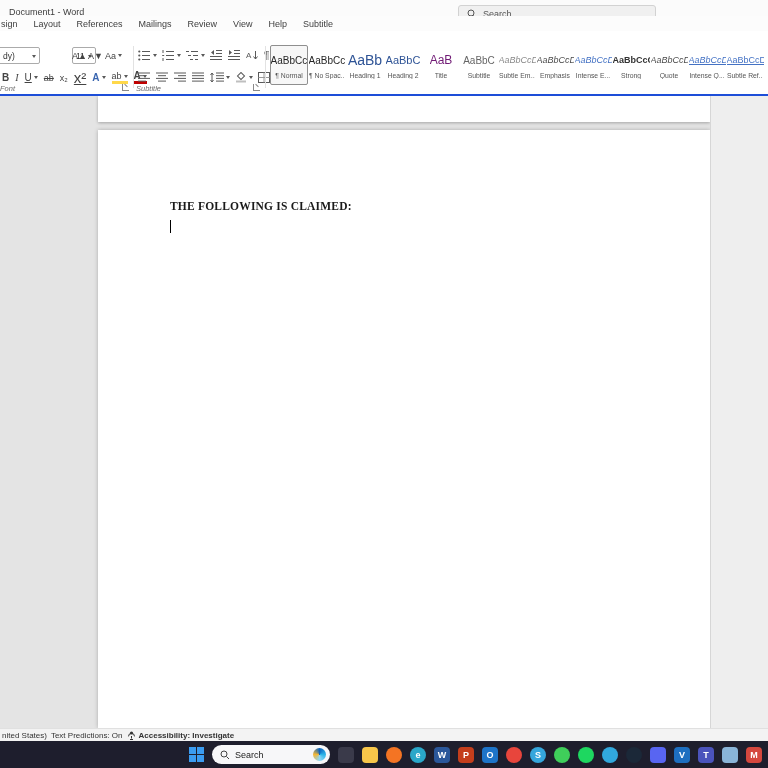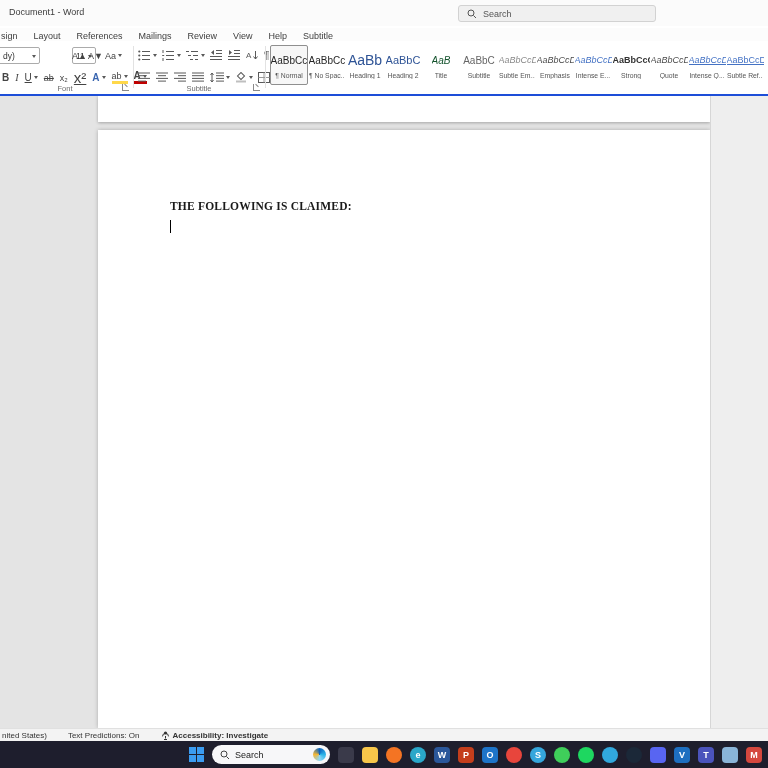--- a/index.html
+++ b/index.html
@@ -8,29 +8,29 @@
           font-family:"Liberation Sans",sans-serif;color:#444;background:#fff;}
 
   
   .titlebar{position:absolute;left:0;top:0;width:768px;height:26px;background:#fbfbfb;}
   .win-title{position:absolute;left:9px;top:7px;font-size:9px;color:#3d3d3d;white-space:nowrap;}
   .tb-search{position:absolute;left:458px;top:5px;width:198px;height:17px;background:#f0f0f0;
              border:1px solid #d2d2d2;border-radius:3px;display:flex;align-items:center;
              padding:0 8px;gap:6px;font-size:9px;color:#555;}
 
   
-  .tabrow{position:absolute;left:0;top:28px;width:768px;height:15px;background:#fcfcfc;
+  .tabrow{position:absolute;left:0;top:16px;width:768px;height:15px;background:#fcfcfc;
           display:flex;align-items:center;gap:16px;font-size:9px;color:#404040;padding-left:1px;}
   .tab{cursor:default;white-space:nowrap;}
 
   
   .ribbon{position:absolute;left:0;top:41px;width:768px;height:55px;background:#fff;
           border-bottom:2px solid #1d4ed8;font-size:9px;}
   .vsep{position:absolute;top:5px;height:42px;width:1px;background:#e2e2e2;}
-  .grp-label{position:absolute;bottom:1px;text-align:center;font-size:7.5px;color:#6b6b6b;}
+  .grp-label{position:absolute;bottom:1px;text-align:left;font-size:7.5px;color:#6b6b6b;font-style:italic;}
   .dlg{position:absolute;bottom:3px;width:7px;height:7px;border-left:1px solid #8a8a8a;
        border-bottom:1px solid #8a8a8a;}
   .dlg::after{content:"";position:absolute;left:1px;top:1px;width:4px;height:1px;
               background:#8a8a8a;transform:rotate(45deg);}
   .chev{display:inline-block;width:0;height:0;border-left:2.5px solid transparent;
         border-right:2.5px solid transparent;border-top:3px solid #595959;margin-left:2px;}
   .rbtn{display:flex;align-items:center;justify-content:center;color:#444;cursor:default;}
 
   
   .combo{position:absolute;height:17px;border:1px solid #ababab;border-radius:2px;background:#fff;}
@@ -53,21 +53,21 @@
 
   
   .styles-row{position:absolute;left:270px;top:4px;display:flex;}
   .sg-item{width:38px;height:40px;display:flex;flex-direction:column;align-items:center;
            justify-content:flex-start;padding-top:3px;border:1px solid transparent;border-radius:2px;}
   .sg-item.selected{border-color:#8f8f8f;background:#f7f7f7;}
   .sg-prev{height:22px;display:flex;align-items:center;font-size:10px;color:#262626;white-space:nowrap;overflow:hidden;max-width:37px;}
   .sg-lbl{font-size:6.8px;color:#555;margin-top:1px;white-space:nowrap;overflow:hidden;max-width:36px;}
   .sg-heading1 .sg-prev{font-size:14px;color:#2f5496;}
   .sg-heading2 .sg-prev{font-size:11px;color:#2f5496;}
-  .sg-title .sg-prev{font-size:10px;color:#14532d;font-style:italic;}
+  .sg-title .sg-prev{font-size:12px;color:#701a75;}
   .sg-subtitle .sg-prev{font-size:10px;color:#666;}
   .sg-subtle-emphasis .sg-prev{font-size:9px;font-style:italic;color:#8a8a8a;}
   .sg-emphasis .sg-prev{font-size:9px;font-style:italic;color:#4d4d4d;}
   .sg-intense-emphasis .sg-prev{font-size:9px;font-style:italic;color:#4472c4;}
   .sg-strong .sg-prev{font-size:9px;font-weight:bold;color:#333;}
   .sg-quote .sg-prev{font-size:9px;font-style:italic;color:#4d4d4d;}
   .sg-intense-quote .sg-prev{font-size:9px;font-style:italic;color:#4472c4;text-decoration:underline;}
   .sg-subtle-reference .sg-prev{font-size:9px;color:#4472c4;text-decoration:underline;}
 
   
@@ -79,21 +79,21 @@
   .doc-heading{position:absolute;left:72px;top:70px;font-family:"Liberation Serif",serif;
                font-weight:bold;font-size:11.5px;color:#1a1a1a;letter-spacing:.2px;}
   .caret{position:absolute;left:72px;top:90px;width:1px;height:13px;background:#000;
          animation:blink 1s steps(1) infinite;}
   @keyframes blink{50%{opacity:0;}}
   .right-band{position:absolute;left:710px;top:0;width:58px;height:632px;background:#eeeeee;
               border-left:1px solid #d6d6d6;}
 
   
   .statusbar{position:absolute;left:0;top:728px;width:768px;height:13px;background:#f3f3f3;
-             border-top:1px solid #e0e0e0;display:flex;align-items:center;gap:21px;
+             border-top:1px solid #e0e0e0;display:flex;align-items:center;gap:4px;
              padding-left:2px;font-size:8px;color:#333;}
   .sb-item{display:flex;align-items:center;gap:3px;white-space:nowrap;}
   .sb-acc{font-weight:bold;}
 
   
   .taskbar{position:absolute;left:0;top:741px;width:768px;height:27px;background:#1e1e2d;}
   .tk-inner{position:absolute;left:188px;top:0;height:27px;display:flex;align-items:center;gap:8px;}
   .tk-start{width:16px;height:16px;display:flex;align-items:center;justify-content:center;}
   .tk-search{height:19px;width:118px;background:#f7f7f9;border-radius:10px;display:flex;
              align-items:center;gap:5px;padding:0 4px 0 8px;font-size:9px;color:#222;}

